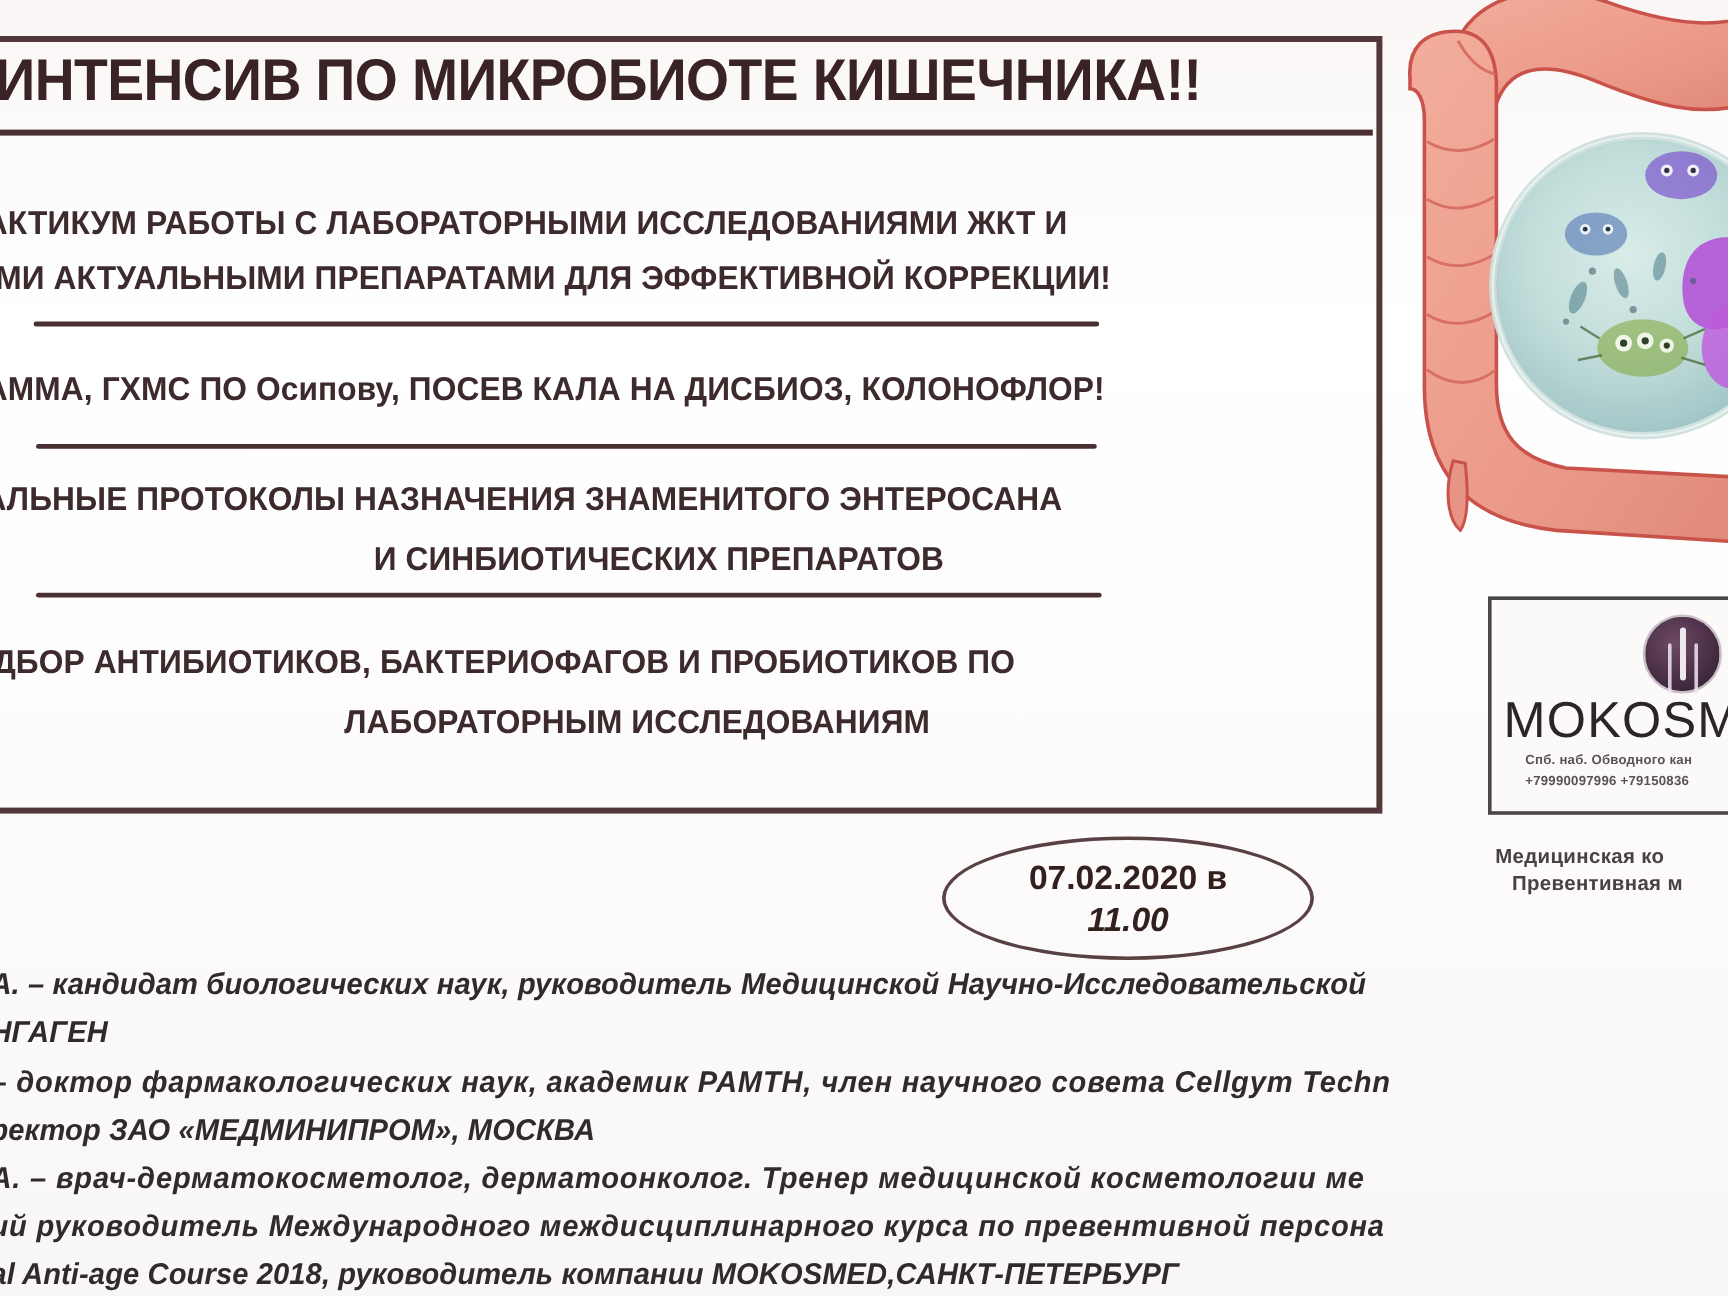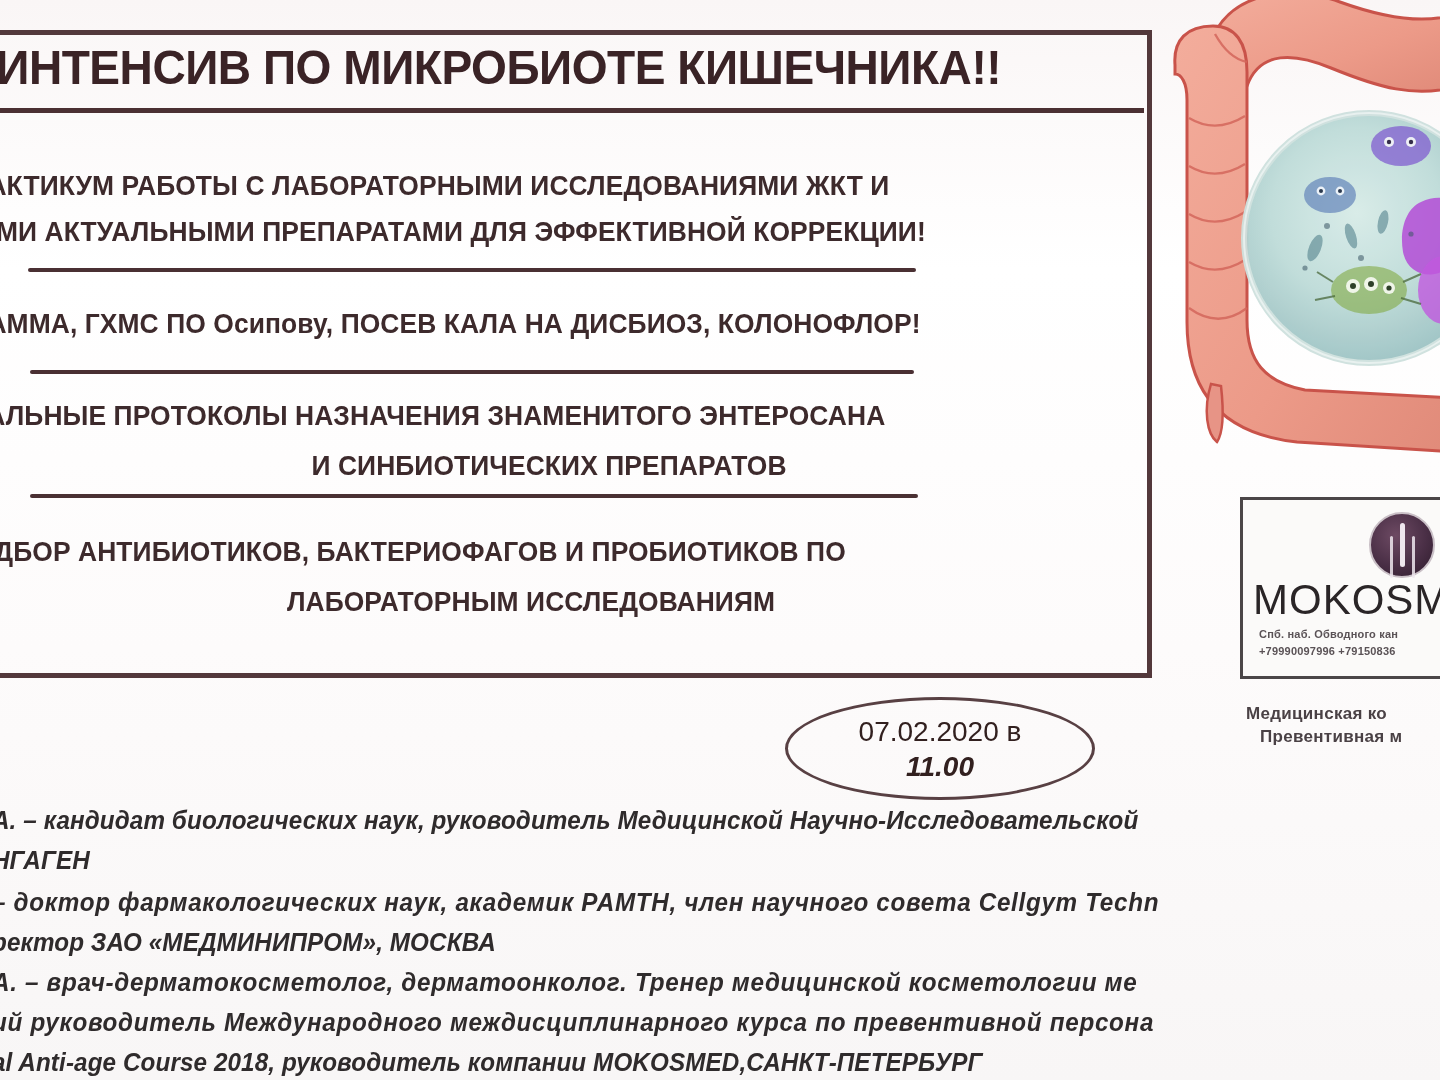--- a/index.html
+++ b/index.html
@@ -119,21 +119,21 @@
     height: 103px;
     border: 3px solid #584043;
     border-radius: 50%;
     box-sizing: border-box;
     display: flex;
     flex-direction: column;
     align-items: center;
     justify-content: center;
   }
   #date-oval .d1 {
-    font-weight: normal;
+    font-weight: bold;
     font-size: 28px;
     color: #32201f;
     letter-spacing: 0px;
     line-height: 1.25;
   }
   #date-oval .d2 {
     font-weight: bold;
     font-size: 28px;
     color: #32201f;
     line-height: 1.25;
@@ -181,21 +181,21 @@
     top: 76px;
     font-size: 42px;
     font-weight: normal;
     letter-spacing: 1px;
     color: #2a2527;
     white-space: nowrap;
     font-family: "Liberation Sans", sans-serif;
   }
   .logo-small {
     position: absolute;
-    left: 16px;
+    left: 28px;
     font-size: 11px;
     font-weight: bold;
     color: #5a5256;
     white-space: nowrap;
     letter-spacing: 0.2px;
     filter: blur(0.35px);
   }
   #logo-addr { top: 128px; }
   #logo-phone { top: 145px; }
 

